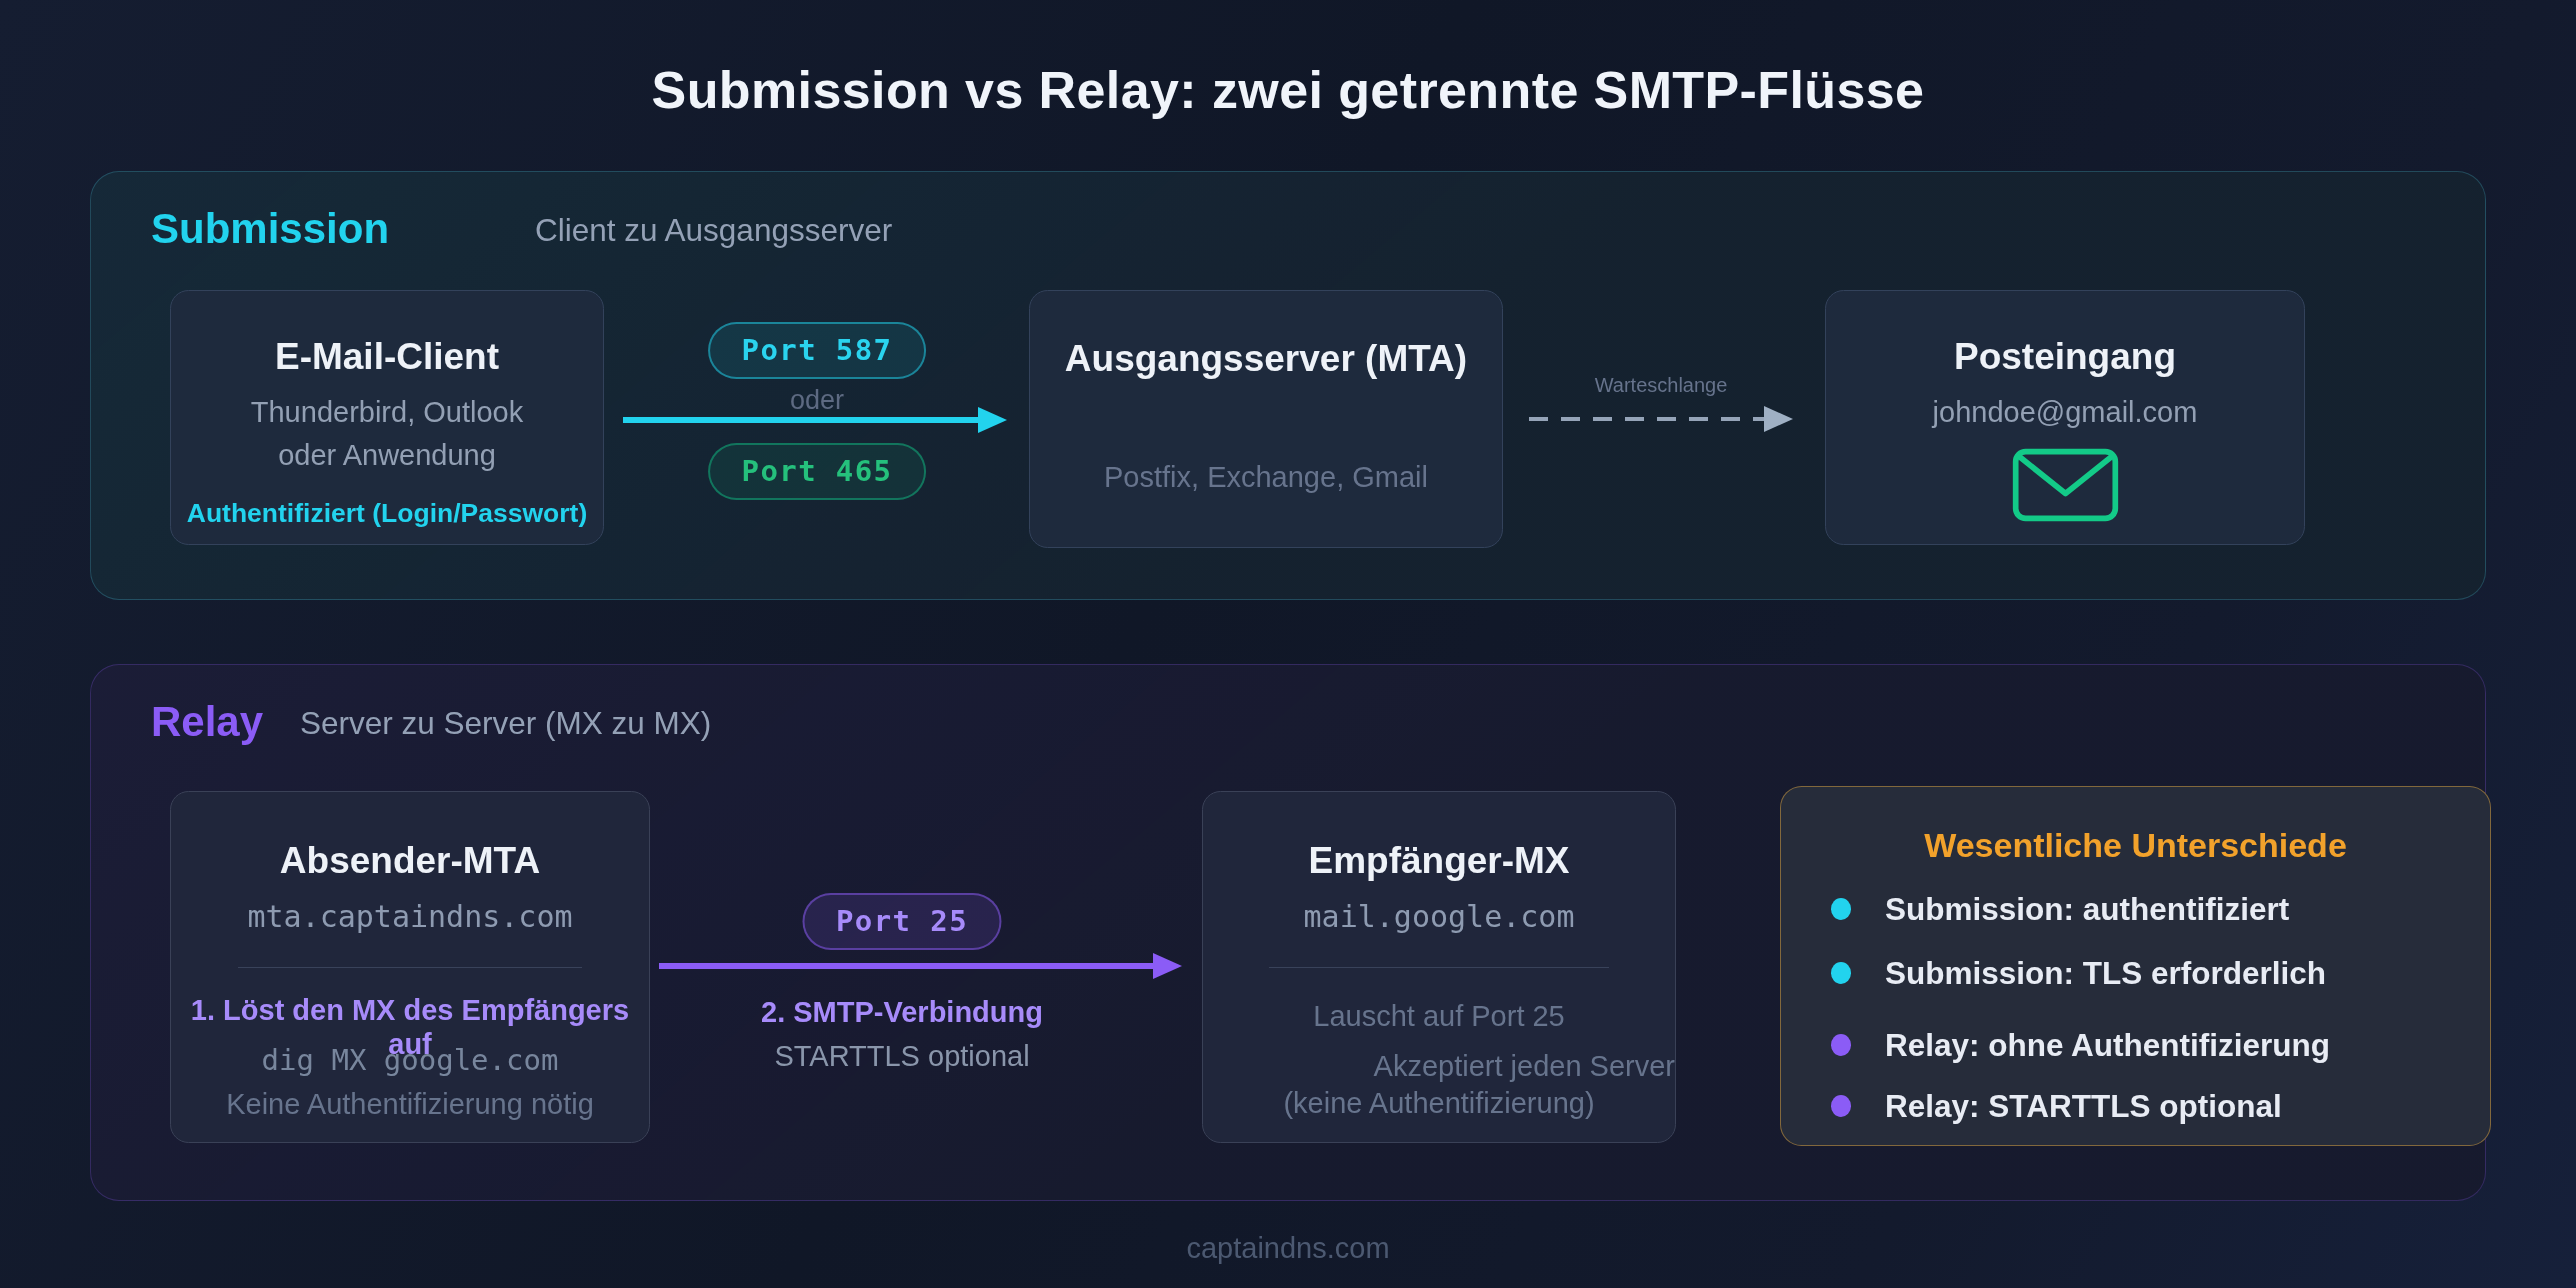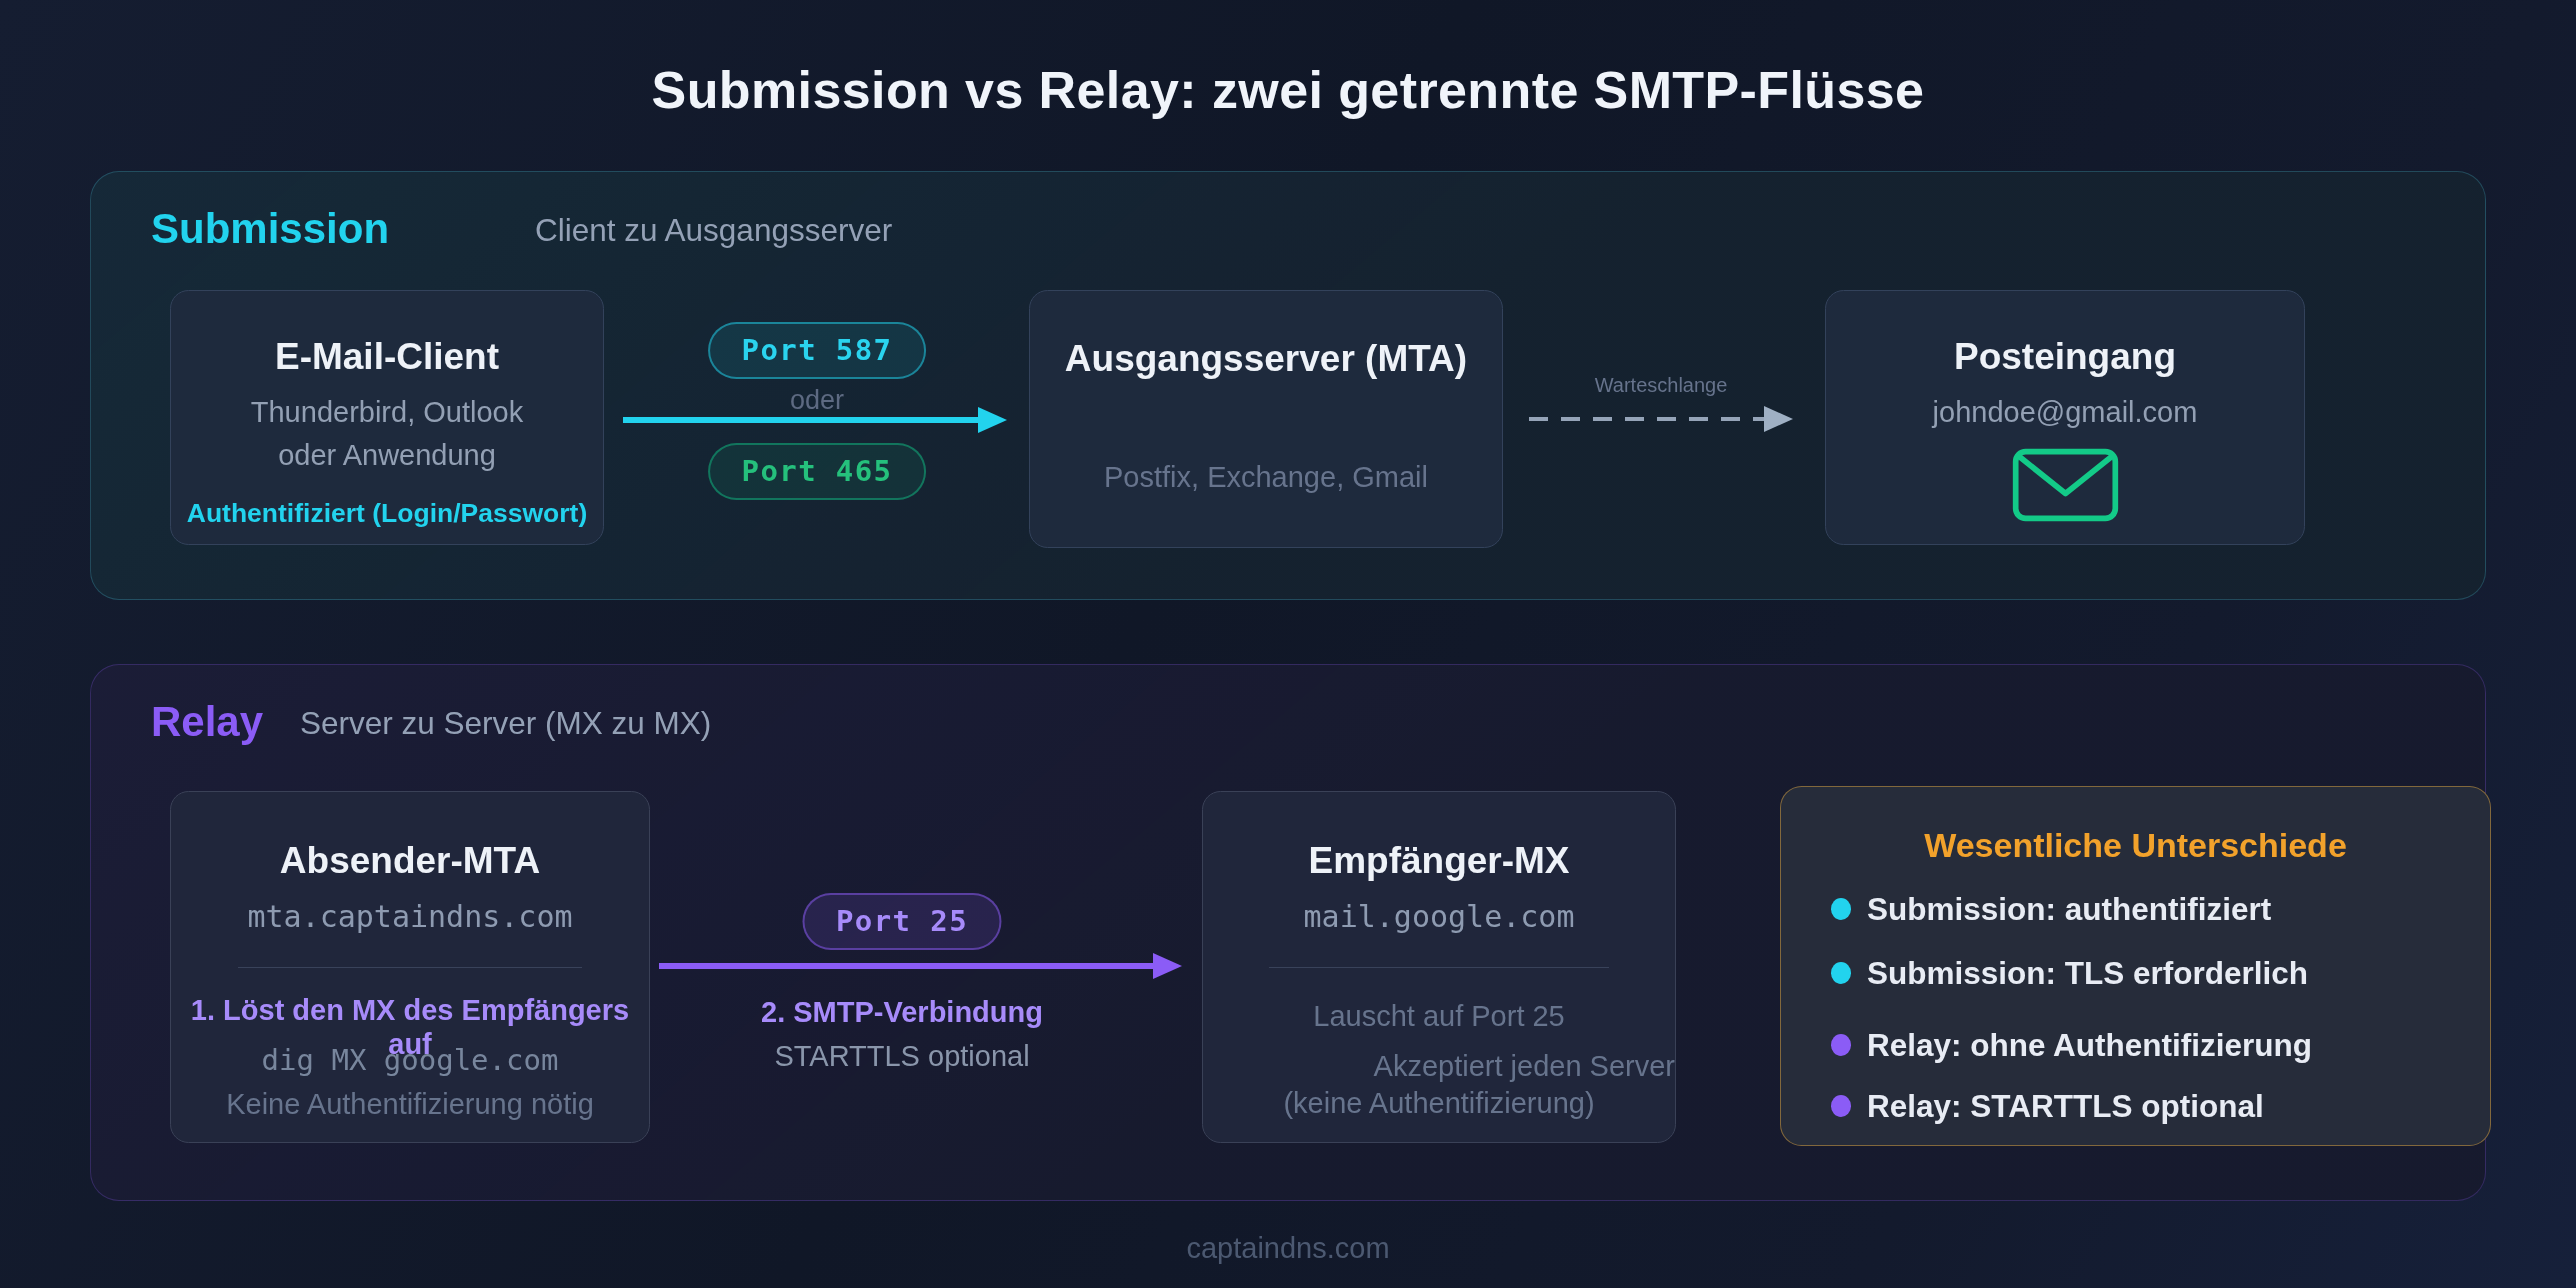--- a/index.html
+++ b/index.html
@@ -73,21 +73,21 @@
     border-top:13.6px solid transparent;border-bottom:13.6px solid transparent;border-left-width:29px;border-left-style:solid;}
   .cyan-arrow{left:532px;top:245px;width:356px;background:#22d3ee;}
   .cyan-arrow .head{border-left-color:#22d3ee;}
   .purple-arrow{left:568px;top:298px;width:495px;background:#8b5cf6;}
   .purple-arrow .head{border-left-color:#8b5cf6;}
   .dashed-arrow{left:1438px;top:245px;width:236px;height:4.3px;
     background:repeating-linear-gradient(90deg,#95a4b8 0 18.6px,transparent 18.6px 32px);}
   .dashed-arrow .head{border-left-color:#9fb0c4;}
   
   .diff-title{top:37px;font-size:34px;font-weight:700;color:#f2a22b;line-height:42px;}
-  .diff-row{position:absolute;left:50px;height:40px;display:flex;align-items:center;gap:16px;}
+  .diff-row{position:absolute;left:50px;height:40px;display:flex;align-items:center;gap:34px;}
   .diff-row .dot{width:20px;height:21.5px;border-radius:50%;flex:0 0 auto;}
   .diff-row .diff-text{font-size:31.5px;font-weight:600;color:#e8ecf4;white-space:nowrap;}
   .diff-r1{top:102px;} .diff-r2{top:166px;} .diff-r3{top:238px;} .diff-r4{top:299px;}
   
   .footer{position:absolute;left:0;right:0;top:1232px;text-align:center;font-size:29px;color:#4c5971;}
   .envelope{display:inline-block;}
 </style>
 </head>
 <body>
 

